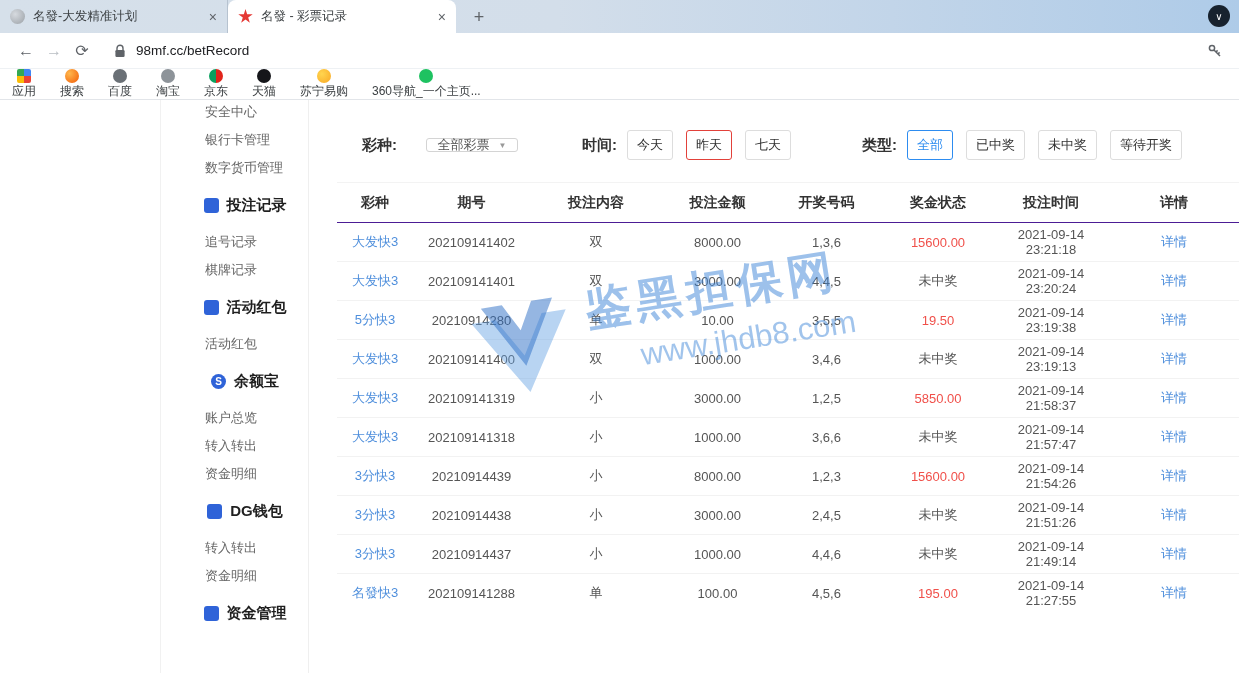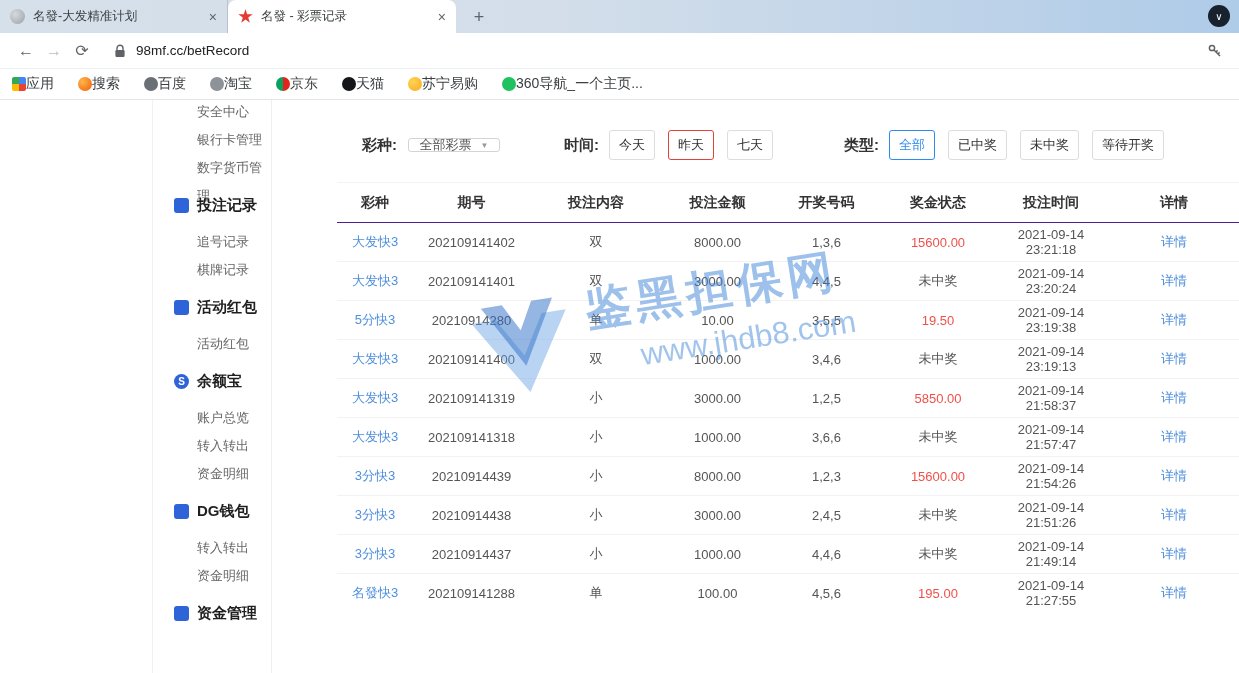--- a/index.html
+++ b/index.html
@@ -26,50 +26,50 @@
   .navbar { height:36px; background:#fff; display:flex; align-items:center; padding:0 12px;
     border-bottom:1px solid #eef1f4; }
   .nav-btn { width:28px; text-align:center; font-size:16px; color:#5f6368; }
   .nav-btn.disabled { color:#b9bec3; }
   .lock { margin:0 6px 0 18px; display:flex; }
   .url { font-size:13.5px; color:#202124; margin-left:4px; flex:1; }
   .key { display:flex; margin-right:4px; }
 
   .bookmarks { height:31px; background:#fff; display:flex; align-items:center; padding:0 12px;
     gap:24px; border-bottom:1px solid #e2e5e9; }
-  .bm { display:flex; align-items:center; font-size:14px; color:#3c4043; }
+  .bm { display:flex; align-items:center; font-size:12px; color:#3c4043;flex-direction:column; }
   .bm-icon { width:14px; height:14px; border-radius:50%; flex:none; }
   .bi-apps { border-radius:2px; background:conic-gradient(#4285f4 0 25%,#ea4335 0 50%,#fbbc05 0 75%,#34a853 0); }
   .bi-sogou { background:radial-gradient(circle at 32% 32%,#ffb74d,#f25c05); }
   .bi-baidu { background:#6a7076; }
   .bi-taobao { background:#8d9399; }
   .bi-jd { background:conic-gradient(#e1251b 0 50%,#0aa05f 50% 100%); }
   .bi-tmall { background:#15161a; }
   .bi-suning { background:radial-gradient(circle at 35% 35%,#ffd54f,#f9a825); }
   .bi-360 { background:#1ec261; }
 
   
   .page { position:absolute; top:100px; left:0; right:0; bottom:0; background:#fff; }
 
-  .sidebar { position:absolute; left:152px; top:0; bottom:0; width:120px;
+  .sidebar { position:absolute; left:160px; top:0; bottom:0; width:149px;
     border-left:1px solid #f1f1f1; border-right:1px solid #efefef; overflow:hidden; }
   .side-list { margin-top:-2px; }
   .side-item { height:28px; line-height:28px; padding-left:44px; font-size:13px; color:#666; }
   .side-header { height:28px; margin:9px 0; display:flex; align-items:center; padding-left:21px;
-    gap:8px; font-size:15px; font-weight:bold; color:#1f1f1f; }
+    gap:8px; font-size:15px; font-weight:bold; color:#1f1f1f;justify-content:center; }
   .s-icon { width:15px; height:15px; background:#2f63d8; border-radius:3px; flex:none; }
   .s-icon.round { border-radius:50%; display:flex; align-items:center; justify-content:center;
     color:#fff; font-size:10px; font-weight:bold; }
 
   .main { position:absolute; left:337px; top:0; width:905px; bottom:0; }
 
   .filterbar { display:flex; align-items:center; height:34px; margin-top:28px; }
   .f-label { font-weight:bold; font-size:15px; color:#333; white-space:nowrap; }
   .ml25{margin-left:25px;} .ml64{margin-left:64px;} .ml71{margin-left:71px;}
-  .select { width:92px; height:14px; margin-left:11px; border:1px solid #d4d4d4; border-radius:3px;
+  .select { width:92px; height:14px; margin-left:29px; border:1px solid #d4d4d4; border-radius:3px;
     display:flex; align-items:center; justify-content:center; gap:9px; font-size:13px; color:#555; background:#fff; }
   .caret { font-size:8px; color:#999; }
   .btn-group { display:flex; gap:13px; margin-left:10px; }
   .fbtn { min-width:38px; height:30px; padding:0 9px; border:1px solid #ddd; border-radius:3px;
     background:#fff; display:flex; align-items:center; justify-content:center; font-size:13px; color:#333; }
   .fbtn.sel-red { border-color:#e2413a; }
   .fbtn.sel-blue { border-color:#2d8cf0; color:#2d8cf0; }
 
   .bet-table { width:100%; border-collapse:collapse; table-layout:fixed; margin-top:20px;
     border-top:1px solid #f3f3f3; }

